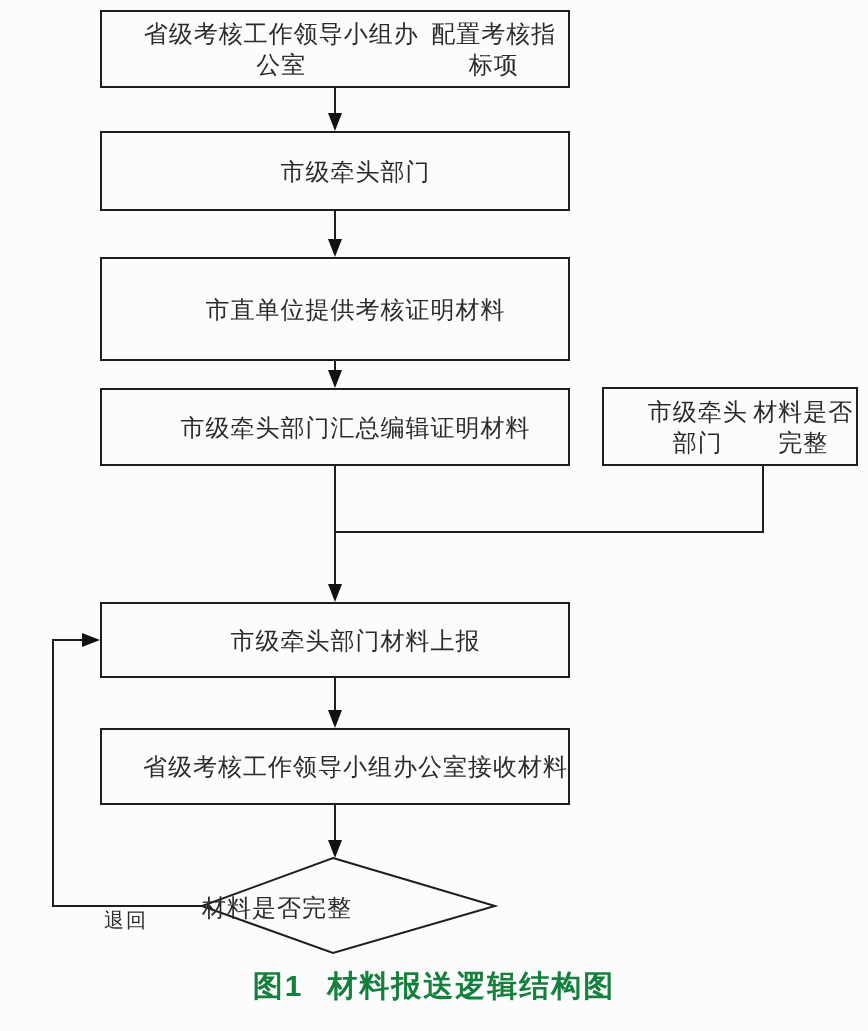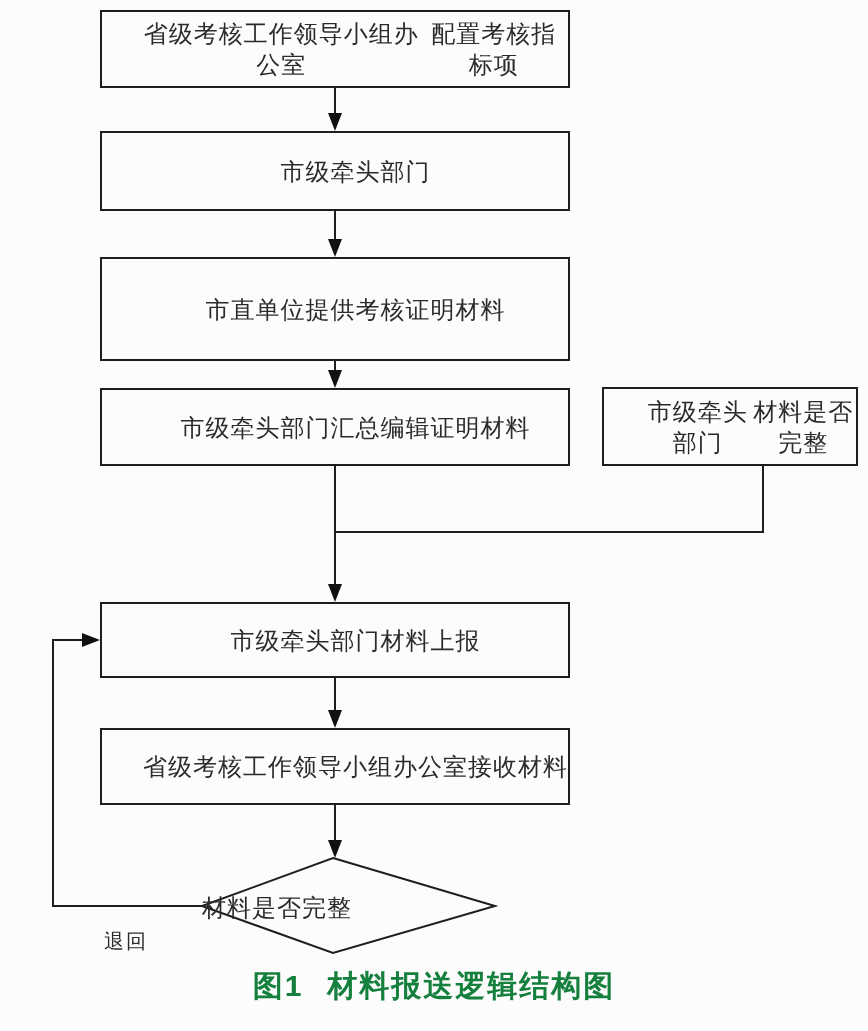--- a/index.html
+++ b/index.html
@@ -65,21 +65,21 @@
     top: 892px;
     width: 293px;
     text-align: left;
     color: #2b2b2b;
     font-size: 24px;
     letter-spacing: 1px;
   }
   #return-label {
     position: absolute;
     left: 100px;
-    top: 928px;
+    top: 907px;
     padding: 0 4px;
     background: #fcfcfc;
     color: #2b2b2b;
     font-size: 20px;
     letter-spacing: 2px;
   }
   #figure-caption {
     position: absolute;
     left: 0;
     right: 0;

